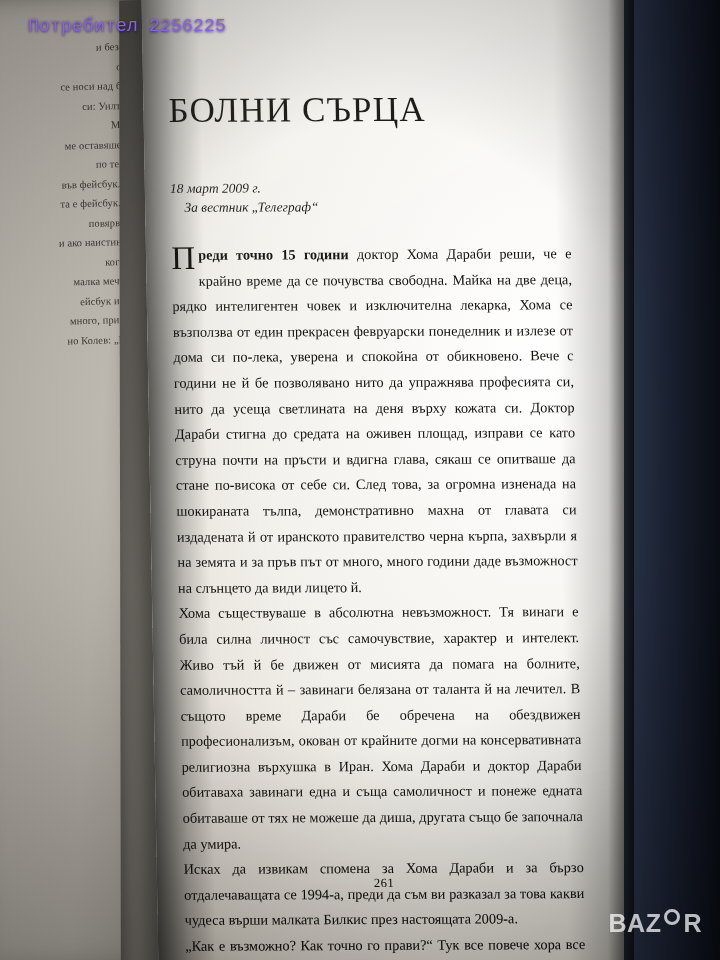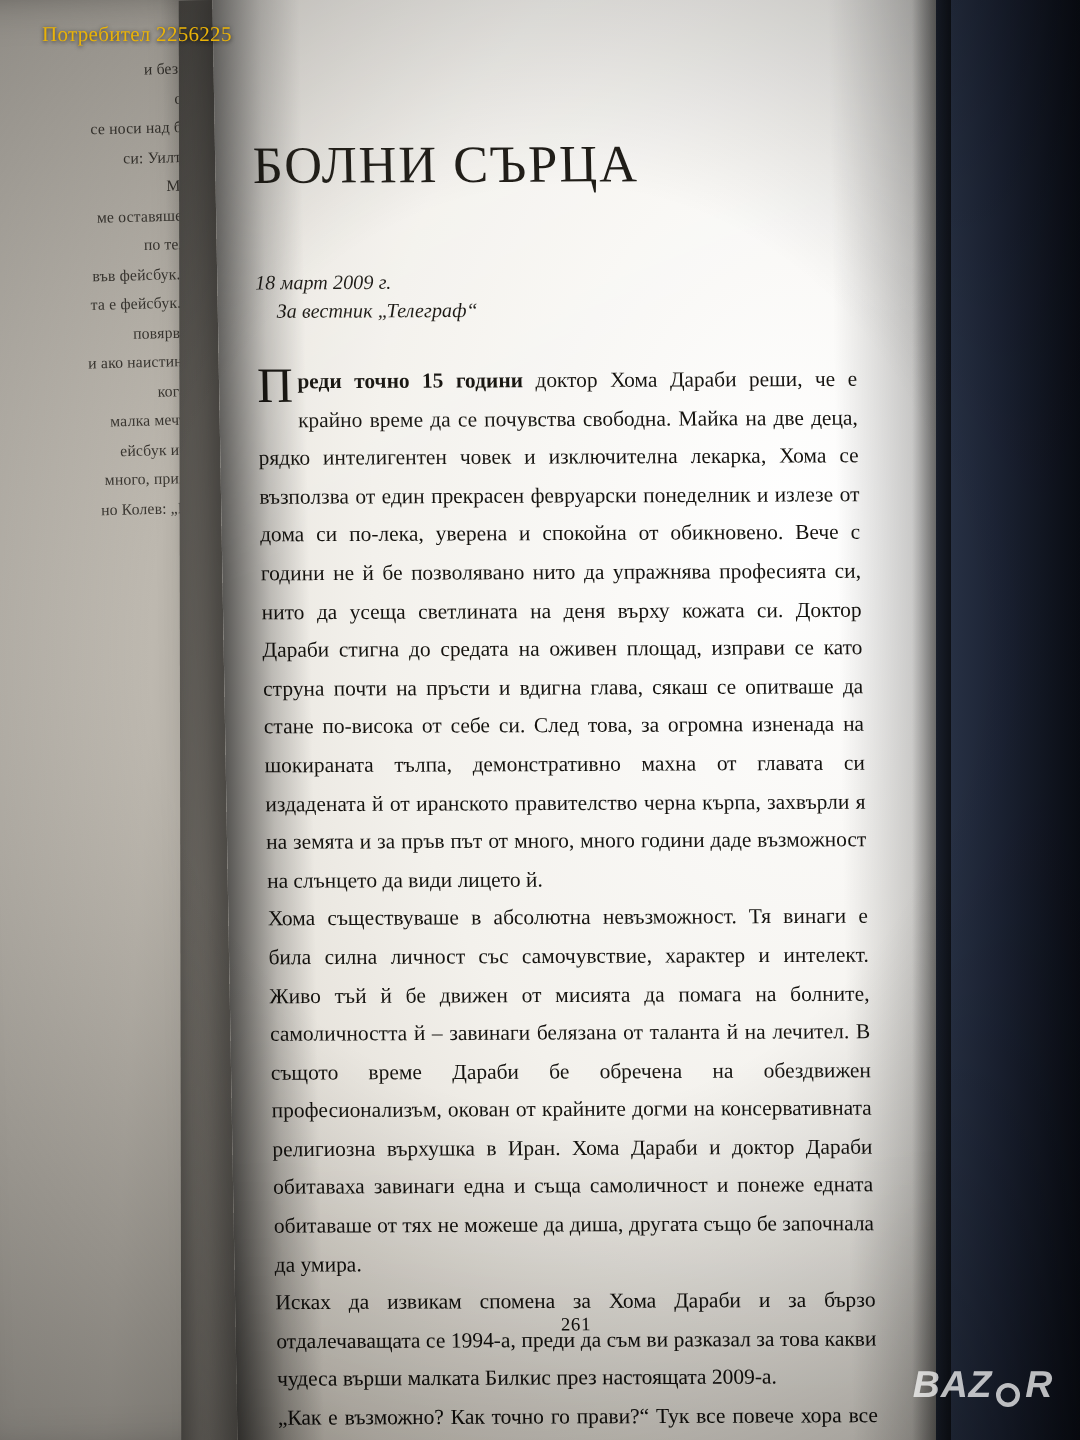--- a/index.html
+++ b/index.html
@@ -203,39 +203,38 @@
     inset: 0;
     background: radial-gradient(95% 80% at 52% 45%, rgba(0,0,0,0) 40%, rgba(0,0,0,0.45) 100%);
     pointer-events: none;
   }
 
   
   .username {
     position: absolute;
     left: 28px;
     top: 16px;
-    color: #eab308;
-    font-family: Liberation Serif, serif;
-    font-size: 14px;
+    color: #8b5cf6;
+    font-family: Liberation Mono, monospace;
+    font-size: 18px;
     letter-spacing: .2px;
     text-shadow: 0 1px 3px rgba(0,0,0,0.75);
   }
   .watermark {
     position: absolute;
     right: 18px;
     bottom: 22px;
     color: rgba(255,255,255,0.72);
     font-family: "Liberation Sans", sans-serif;
     font-weight: bold;
     font-size: 25px;
     letter-spacing: .5px;
     display: flex;
-    align-items: flex-end;
+    align-items: flex-start;
     gap: 2px;
-    font-style: italic;
   }
   .watermark .dot {
     display: inline-block;
     width: 16px; height: 16px;
     border-radius: 50%;
     border: 3px solid rgba(255,255,255,0.72);
     margin: 0 1px;
     box-sizing: border-box;
   }
 </style>

